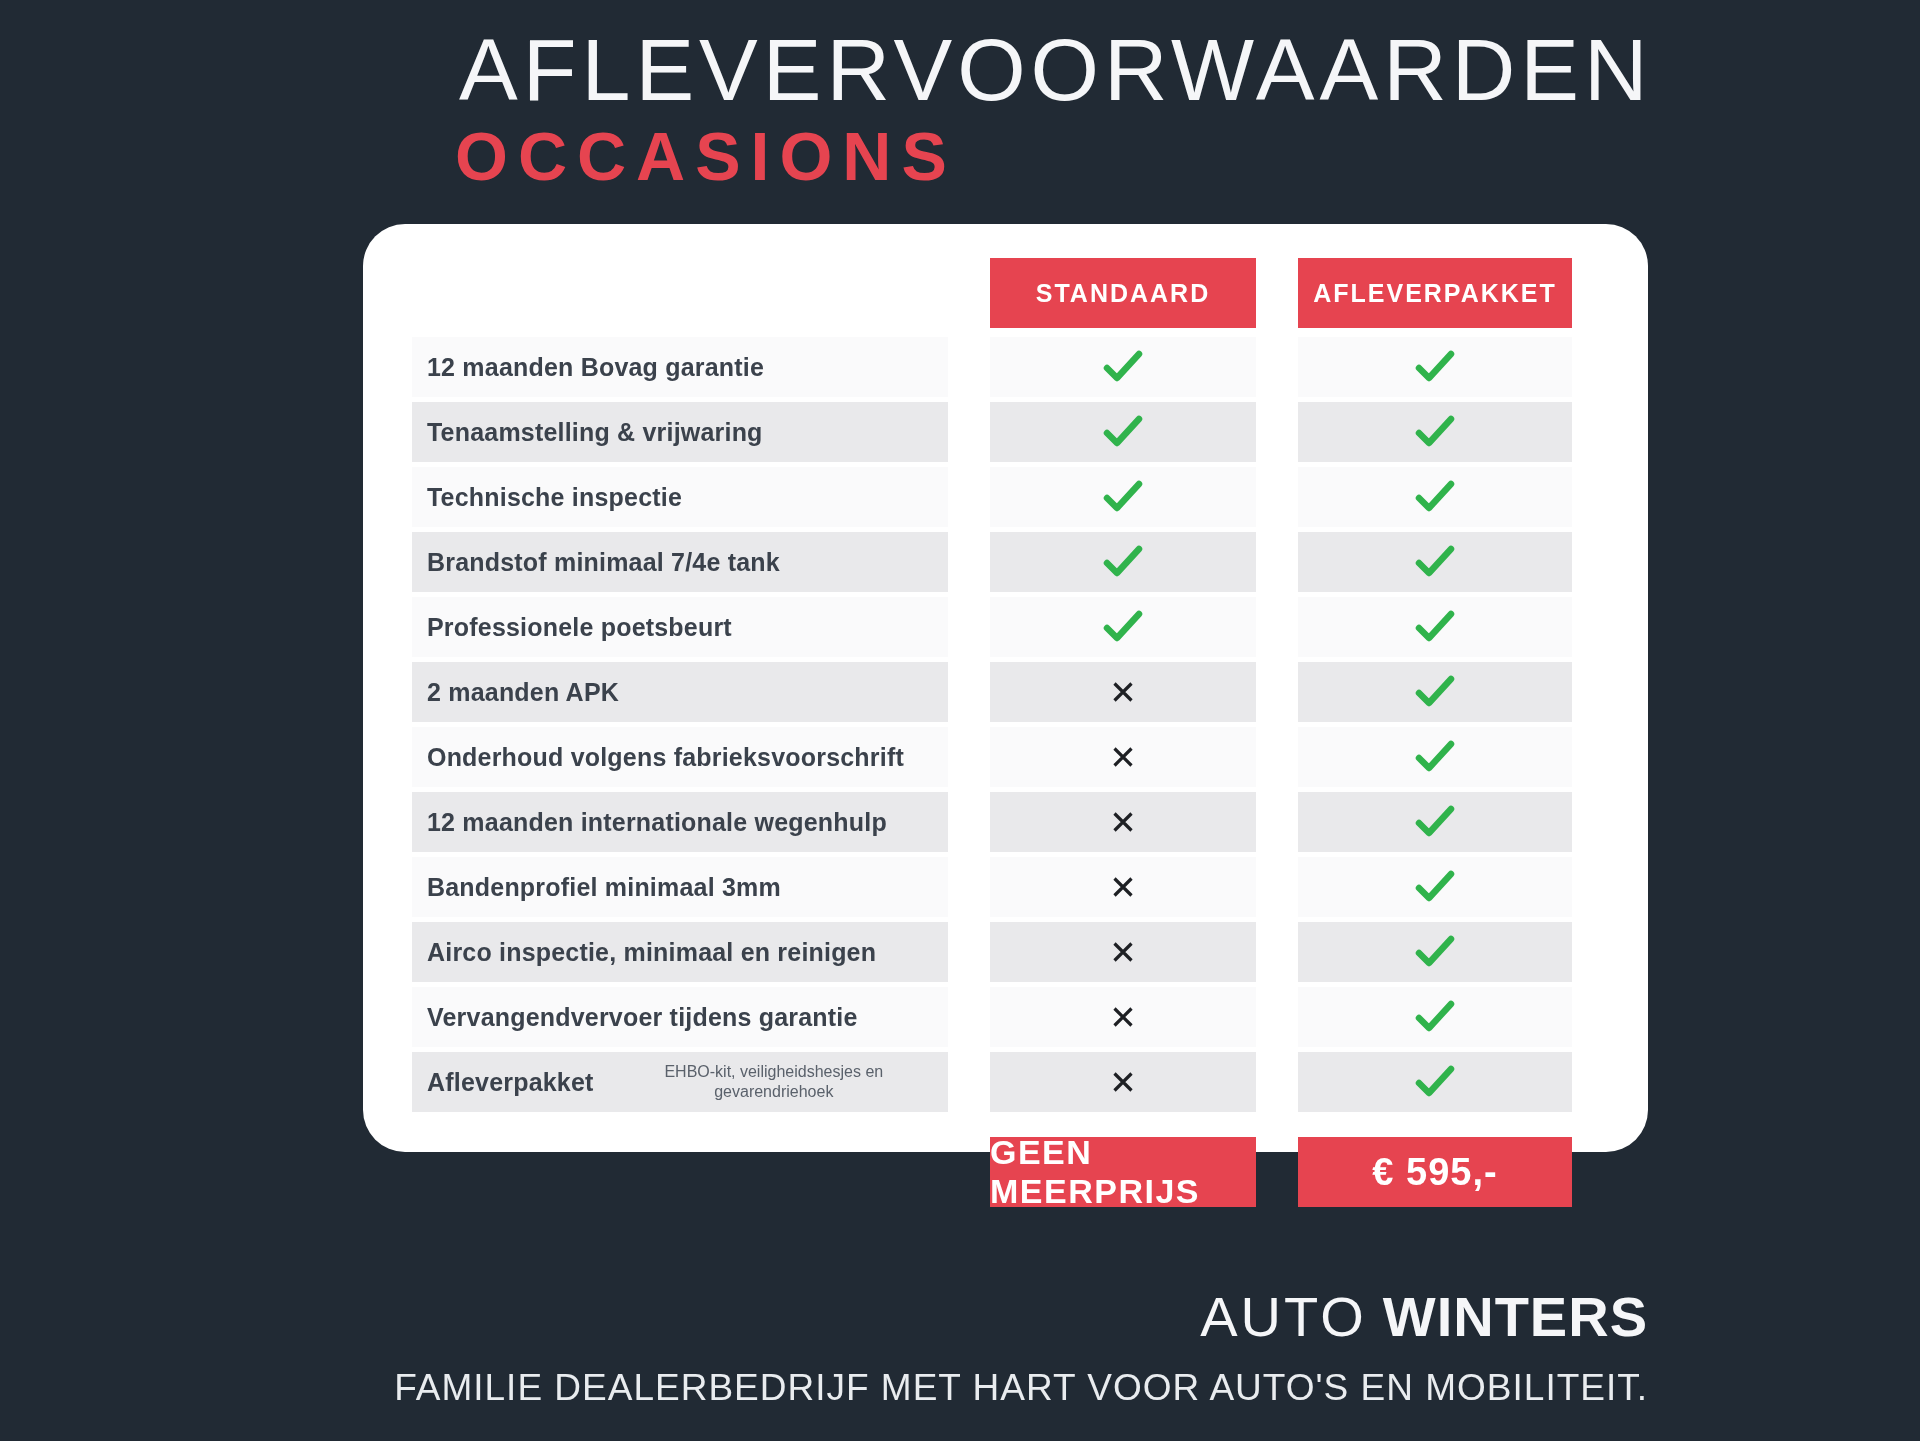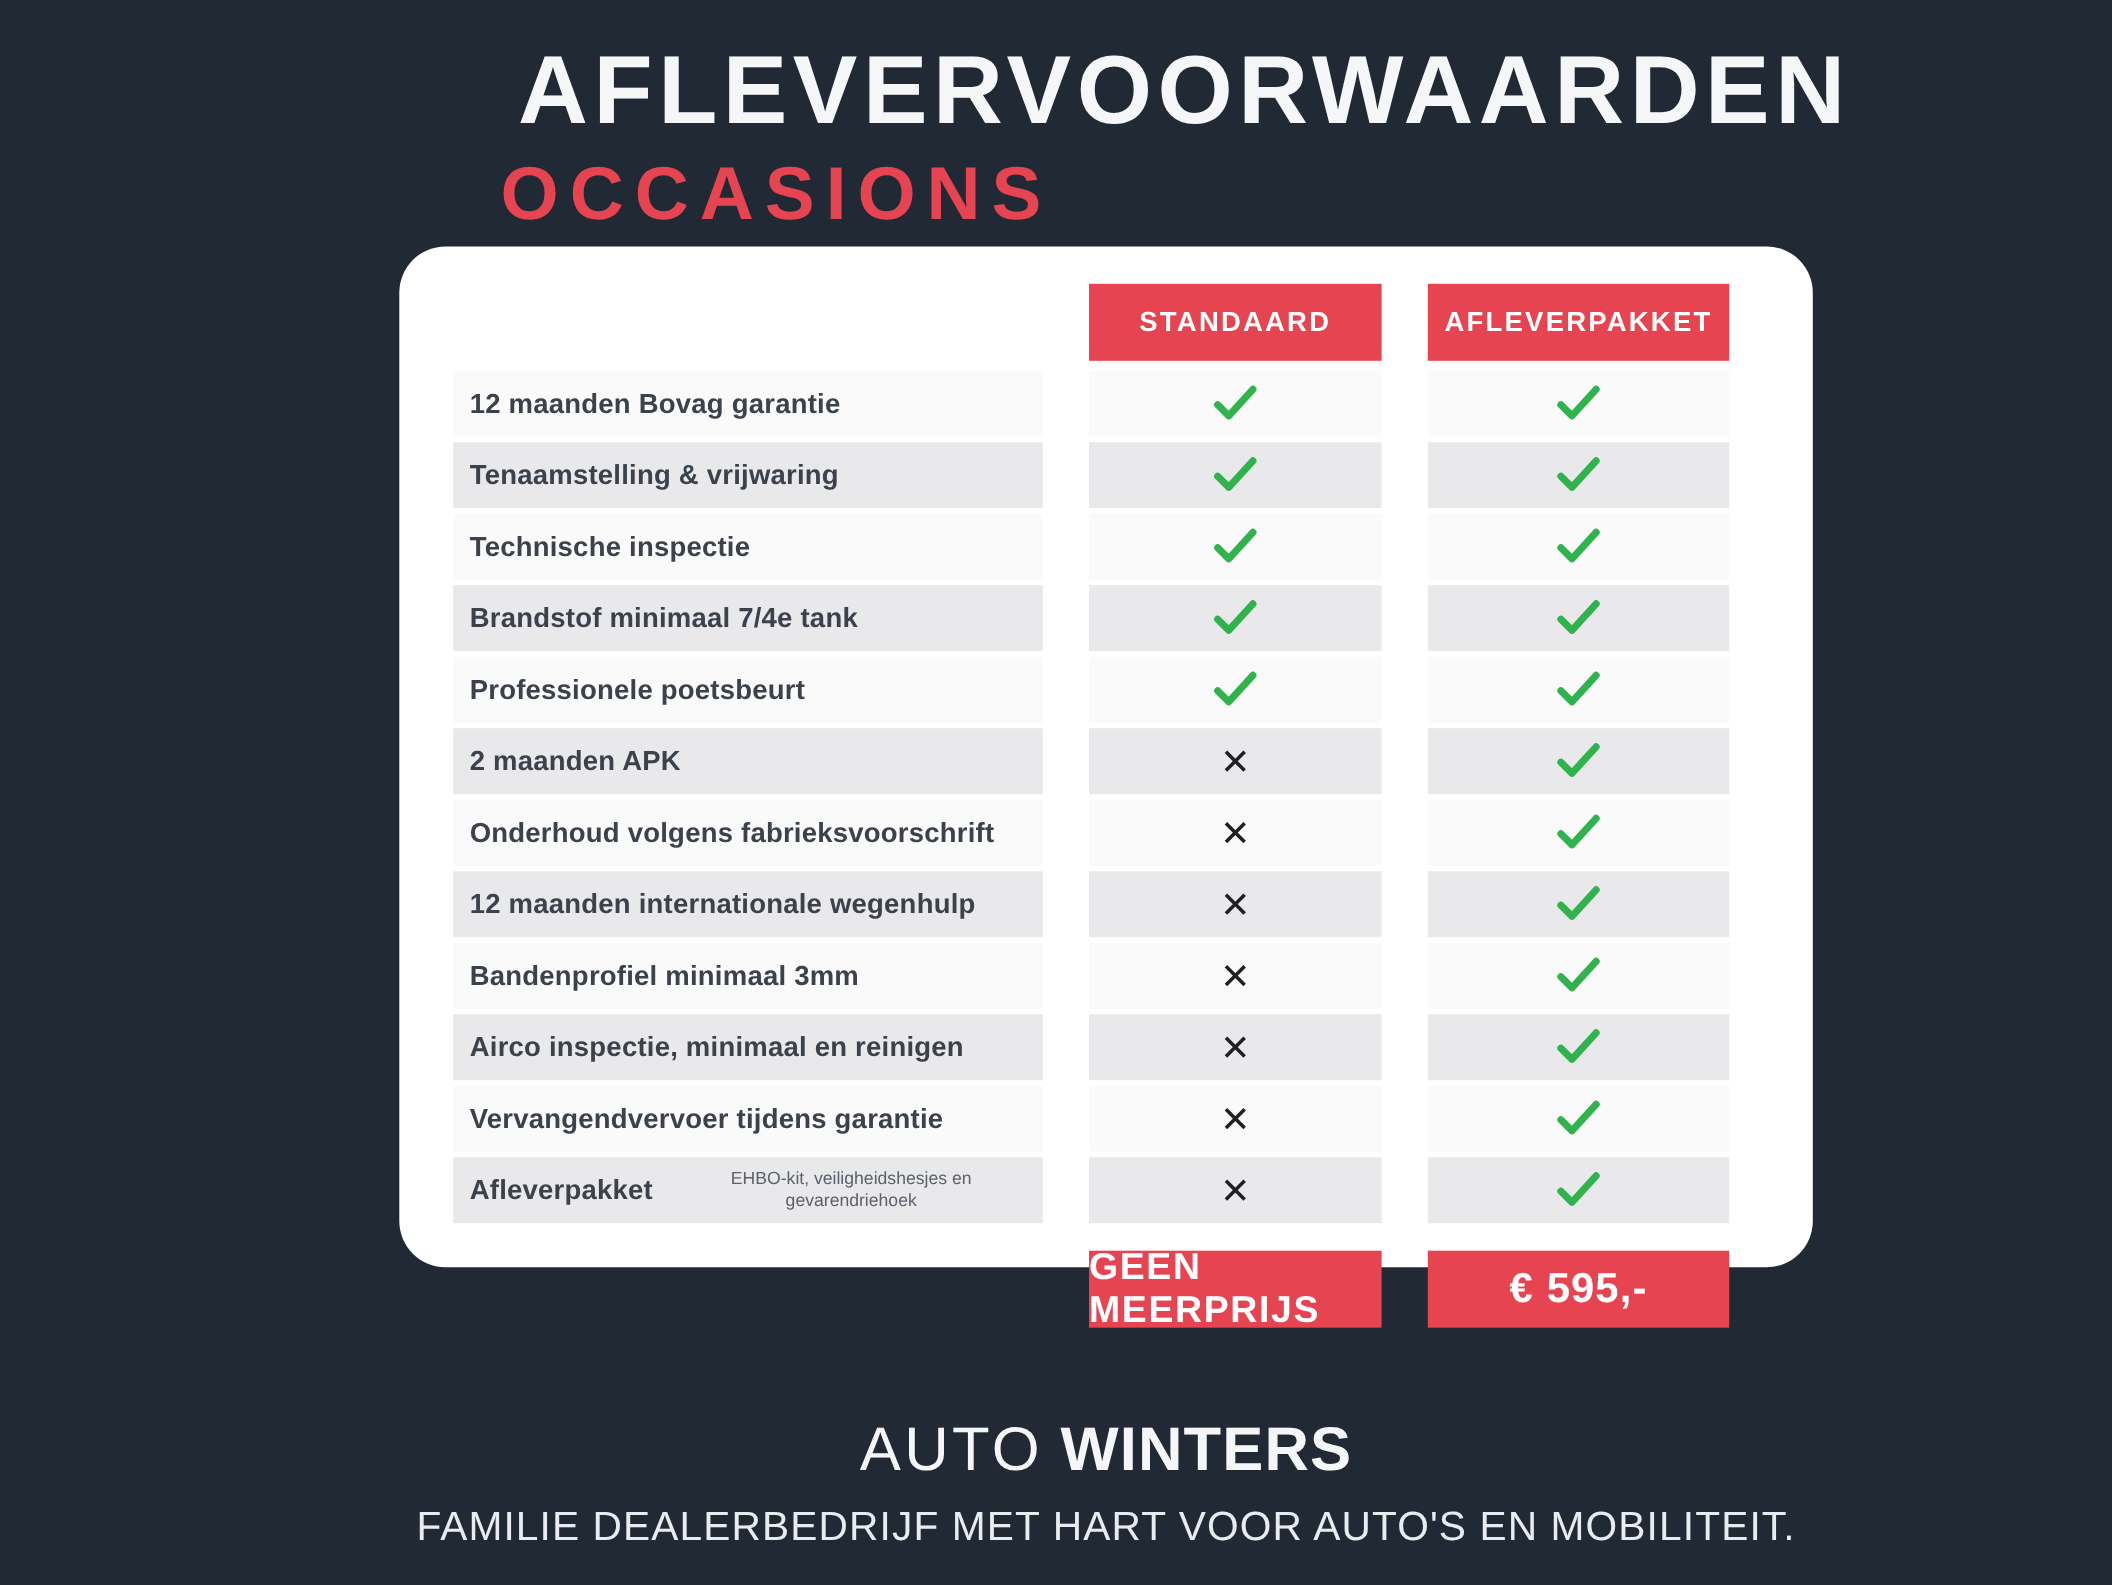--- a/index.html
+++ b/index.html
@@ -5,22 +5,22 @@
   html,body { margin:0; padding:0; }
   body {
     width:1920px; height:1441px; position:relative; overflow:hidden;
     background: var(--background, #212A34);
     font-family: "Liberation Sans", "DejaVu Sans", sans-serif;
   }
 
   
   .title-block { position:absolute; left:455px; top:22px; }
   .page-title {
-    margin:16px; color: var(--title-white, #F5F6F8);
-    font-size:88px; line-height:1.0; font-weight:700; letter-spacing:5px;
+    margin:4px; color: var(--title-white, #F5F6F8);
+    font-size:88px; line-height:1.0; font-weight:400; letter-spacing:5px;
   }
   .page-subtitle {
     margin:8px 0 0 0; color: var(--accent-red, #E64450);
     font-size:68px; line-height:1.0; font-weight:700; letter-spacing:10px;
   }
 
   
   .card {
     position:absolute; left:363px; top:224px; width:1285px; height:928px;
     background: var(--card-white, #FFFFFF); border-radius:42px;
@@ -53,21 +53,21 @@
 
   .price-grid { margin-top:25px; grid-auto-rows:70px; }
   .price-box {
     background: var(--accent-red, #E64450); color:#fff;
     display:flex; align-items:center; justify-content:center;
     font-weight:700; font-size:34px; letter-spacing:1.5px;
   }
   .price-box.big { font-size:38px; letter-spacing:1px; }
 
   
-  .footer { position:absolute; left:363px; width:1285px; top:1288px; text-align:center; }
+  .footer { position:absolute; left:363px; width:1285px; top:1288px; text-align:right; }
   .brand { color: var(--title-white, #F5F6F8); font-size:56px; line-height:1.05; }
   .brand .light { font-weight:400; letter-spacing:3px; }
   .brand .bold  { font-weight:700; letter-spacing:1px; margin-left:16px; }
   .tagline {
     margin-top:20px; color: var(--tagline-white, #E9ECEF);
     font-size:37px; font-weight:400; letter-spacing:1px;
   }
 </style>
 </head>
 <body>

